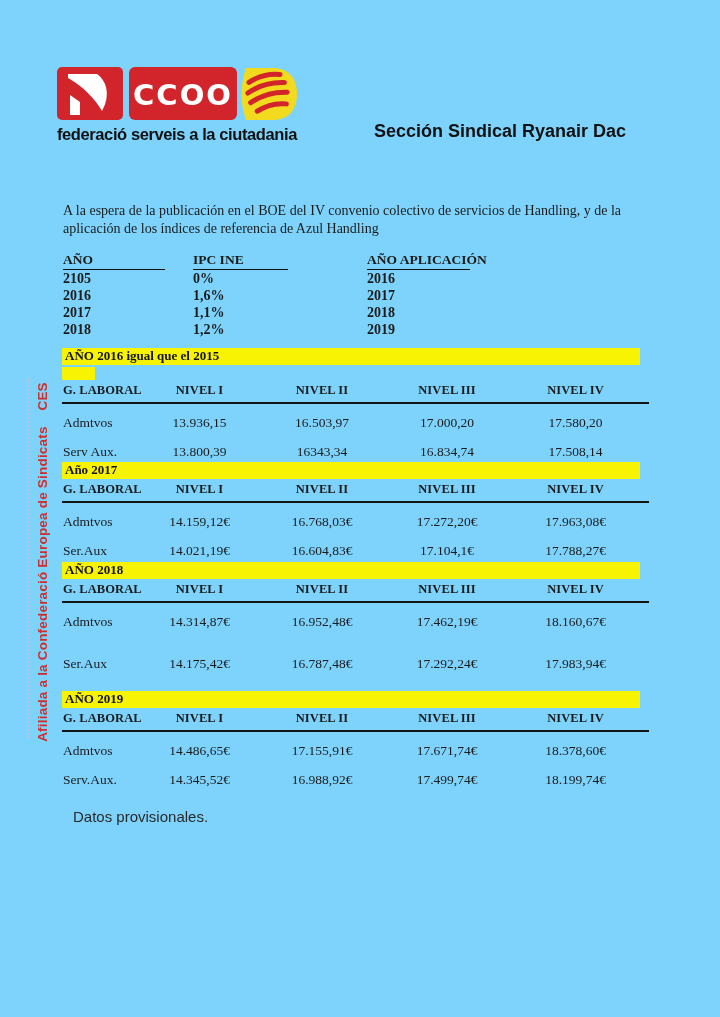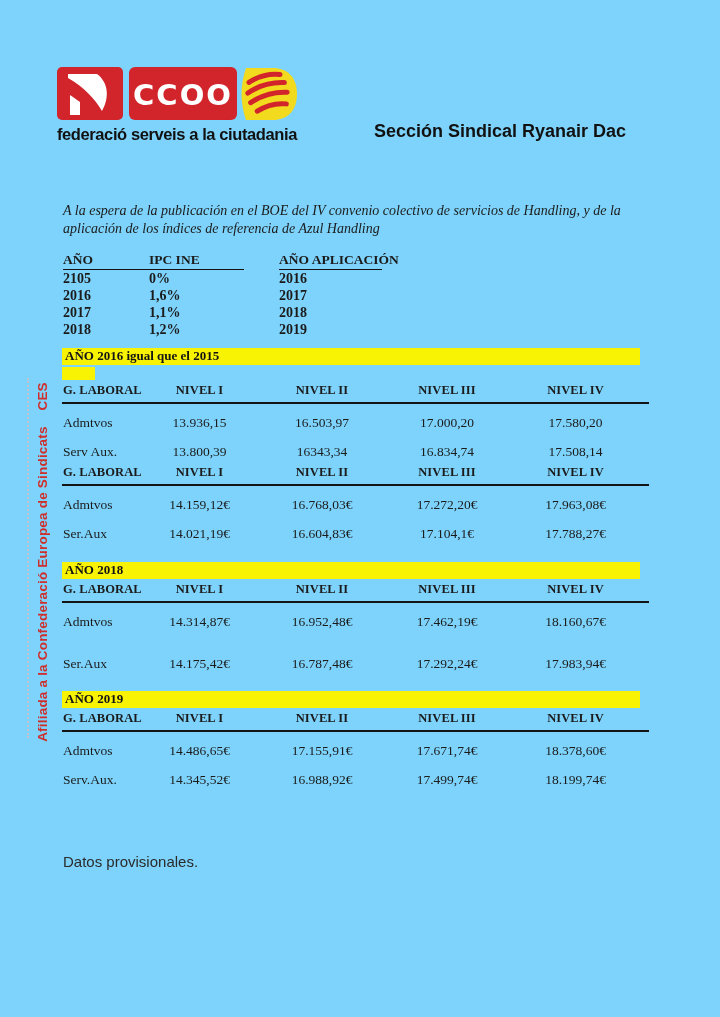--- a/index.html
+++ b/index.html
@@ -24,24 +24,24 @@
     position:absolute;left:42px;top:562px;
     transform:translate(-50%,-50%) rotate(-90deg);
     white-space:nowrap;font-family:"Liberation Sans", sans-serif;font-weight:700;
     font-size:13.5px;letter-spacing:0.2px;color:#cf2f2c;
   }
   .dotline{
     position:absolute;left:27px;top:378px;height:360px;width:0;
     border-left:2px dotted #e7b9b6;opacity:.65;
   }
   
-  .intro{position:absolute;left:63px;top:202px;width:590px;font-size:14px;line-height:18px;color:#1b1b1b;font-style:italic;}
+  .intro{position:absolute;left:63px;top:202px;width:590px;font-size:14px;line-height:18px;color:#1b1b1b;}
   
   .ipc{position:absolute;left:63px;top:252px;width:586px;}
-  .ipc-grid{display:grid;grid-template-columns:86px 130px 1fr;align-items:end;}
+  .ipc-grid{display:grid;grid-template-columns:86px 130px 1fr;align-items:end;gap:44px;}
   .ipc-head{font-weight:700;font-size:13.5px;height:18px;}
   .ipc-head .u{display:inline-block;border-bottom:1.6px solid #111;padding-bottom:1px;white-space:nowrap;}
   .ipc-head .w1{width:102px;}
   .ipc-head .w2{width:95px;}
   .ipc-head .w3{width:103px;}
   .ipc-row{font-weight:600;font-size:14px;height:17px;line-height:17px;}
   .ipc-row:first-of-type{margin-top:11px;}
   
   .sal{position:absolute;left:62px;width:587px;}
   .s0{top:348px;} .s1{top:462px;} .s2{top:562px;} .s3{top:691px;}
@@ -56,21 +56,21 @@
   .sgrid .c0{text-align:left;padding-left:1px;}
   .sgrid .c{text-align:center;}
   .shead{
     margin-top:3px;font-weight:700;font-size:12.5px;letter-spacing:0.1px;
     border-bottom:2.6px solid #141414;padding-bottom:4px;
   }
   .srow{font-size:13.5px;font-weight:500;margin-top:11px;}
   .srow2{margin-top:13px;}
   .s2 .srow2{margin-top:26px;}
   
-  .foot{position:absolute;left:63px;font-family:"Liberation Sans", sans-serif;font-size:15px;color:#2a2a2a;white-space:nowrap;margin-top:45px;}
+  .foot{position:absolute;left:73px;font-family:"Liberation Sans", sans-serif;font-size:15px;color:#2a2a2a;white-space:nowrap;}
   .f1{top:808px;} .f2{top:858px;}
 </style>
 </head>
 <body>
 
 <div class="page">
 
   <div class="logo-wrap">
     <svg class="logo-svg" width="242" height="56" viewBox="0 0 242 56">
       <defs>
@@ -155,20 +155,21 @@
     <div class="sgrid srow srow2">
       <span class="c0">Serv Aux.</span>
       <span class="c">13.800,39</span>
       <span class="c">16343,34</span>
       <span class="c">16.834,74</span>
       <span class="c">17.508,14</span>
     </div>
   </div>
 
   <div class="sal s1">
+    <div class="band">Año 2017</div>
     <div class="sgrid shead">
       <span class="c0">G. LABORAL</span>
       <span class="c">NIVEL I</span>
       <span class="c">NIVEL II</span>
       <span class="c">NIVEL III</span>
       <span class="c">NIVEL IV</span>
     </div>
     <div class="sgrid srow">
       <span class="c0">Admtvos</span>
       <span class="c">14.159,12€</span>

